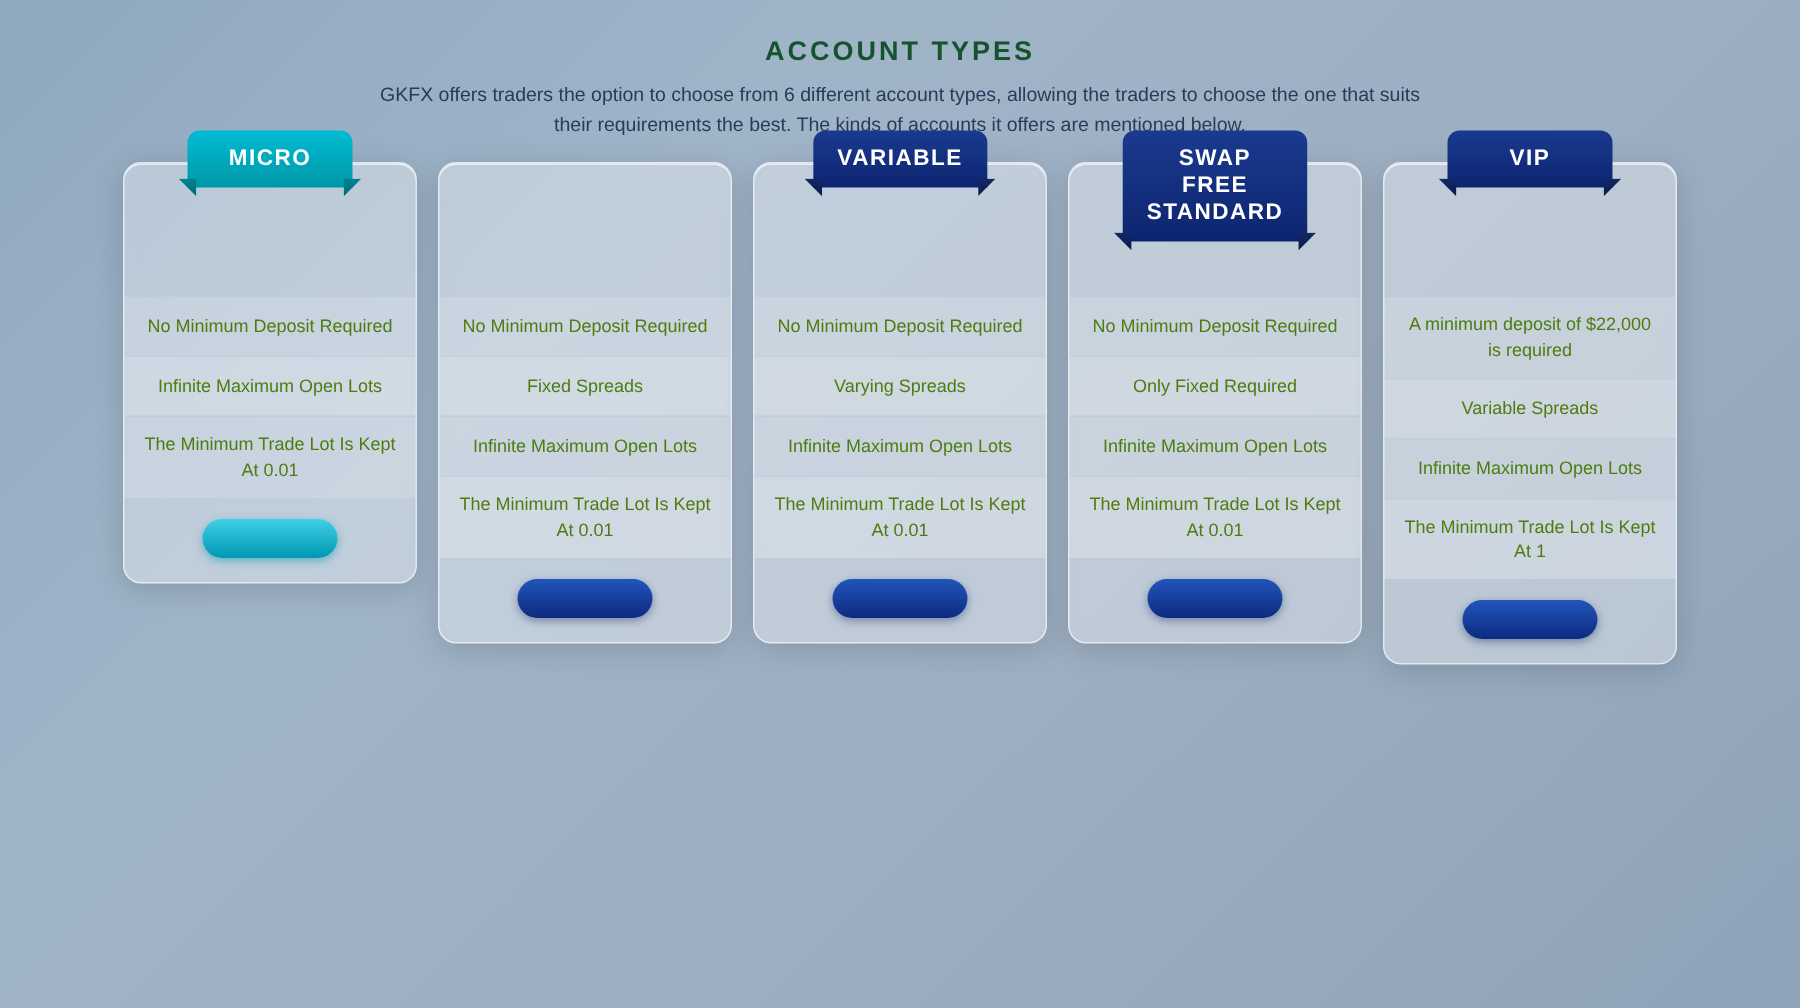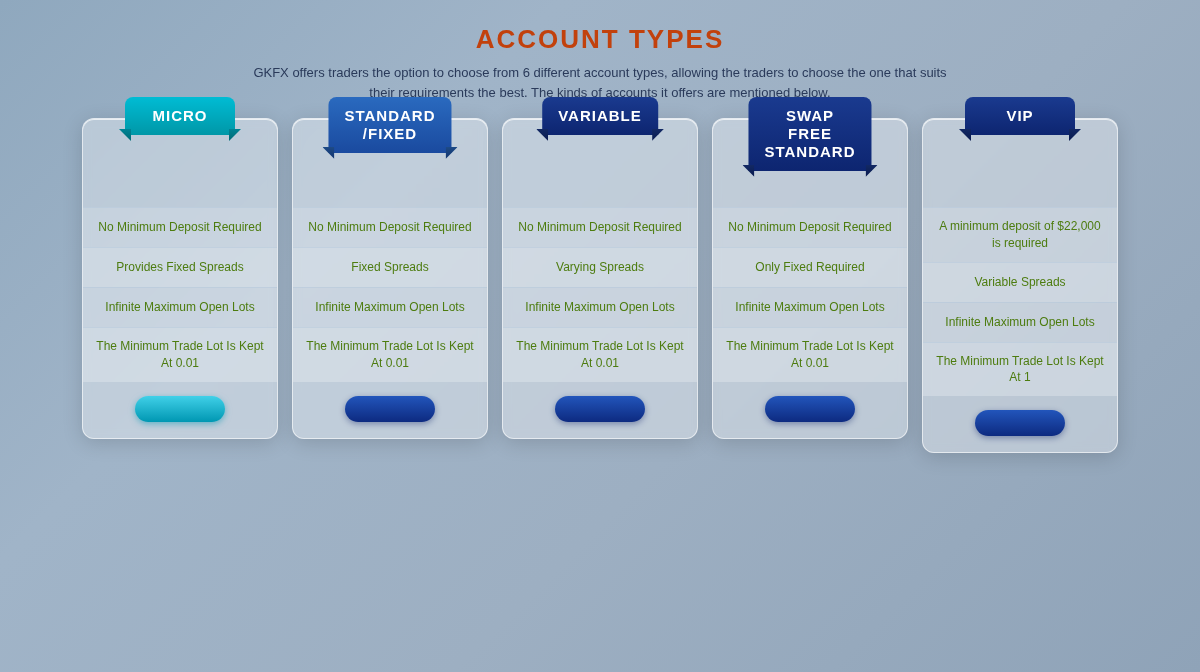--- a/index.html
+++ b/index.html
@@ -15,25 +15,25 @@
       overflow: hidden;
     }
 
     .header {
       text-align: center;
       padding: 24px 20px 16px;
       color: #1a2a4a;
     }
 
     .header h1 {
-      font-size: 26px;
+      font-size: 18px;
       font-weight: 900;
       letter-spacing: 2px;
       margin-bottom: 8px;
-      color: #c2410c;
+      color: #14532d;
     }
 
     .header p {
       font-size: 13px;
       color: #2a3a5a;
       line-height: 1.5;
       max-width: 700px;
     }
 
     .cards-container {
@@ -152,28 +152,26 @@
   <h1>ACCOUNT TYPES</h1>
   <p>GKFX offers traders the option to choose from 6 different account types, allowing the traders to choose the one that suits their requirements the best. The kinds of accounts it offers are mentioned below.</p>
 </div>
 
 <div class="cards-container" id="cards-container">
 <div class="card">
       <div class="card-tab tab-cyan">MICRO</div>
       <div class="card-header-spacer"></div>
       <div class="card-rows">
         <div class="card-row">No Minimum Deposit Required</div>
-        <div class="card-row">Provides Fixed Spreads</div>
         <div class="card-row">Infinite Maximum Open Lots</div>
         <div class="card-row">The Minimum Trade Lot Is Kept At 0.01</div>
       </div>
       <button class="card-button btn-cyan"></button>
     </div>
     <div class="card">
-      <div class="card-tab tab-medium-blue">STANDARD /FIXED</div>
       <div class="card-header-spacer"></div>
       <div class="card-rows">
         <div class="card-row">No Minimum Deposit Required</div>
         <div class="card-row">Fixed Spreads</div>
         <div class="card-row">Infinite Maximum Open Lots</div>
         <div class="card-row">The Minimum Trade Lot Is Kept At 0.01</div>
       </div>
       <button class="card-button btn-blue"></button>
     </div>
     <div class="card">

